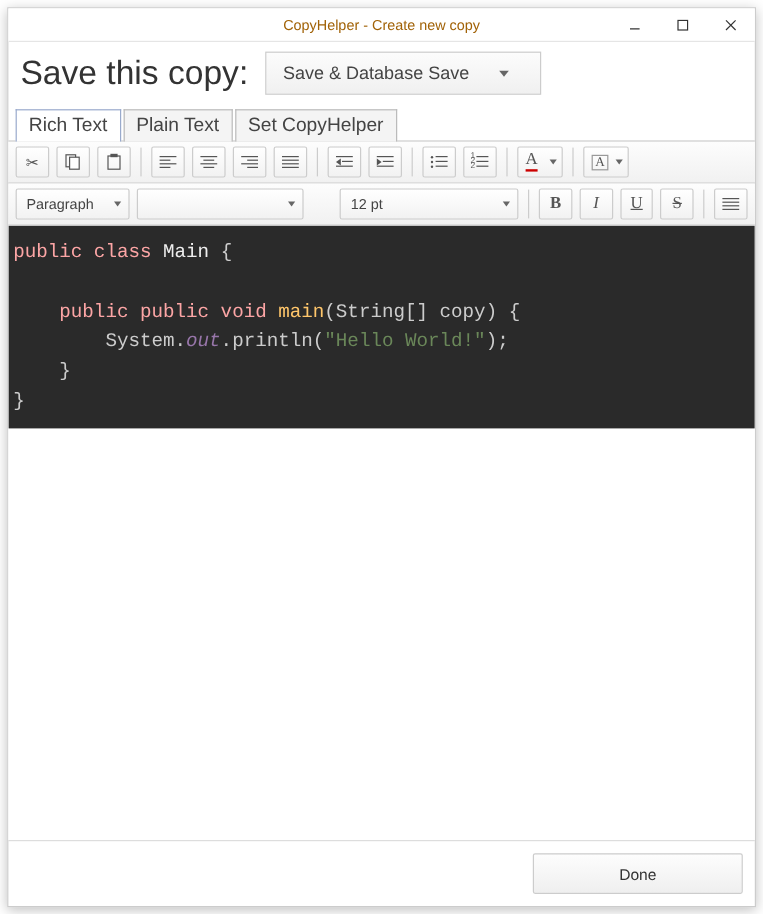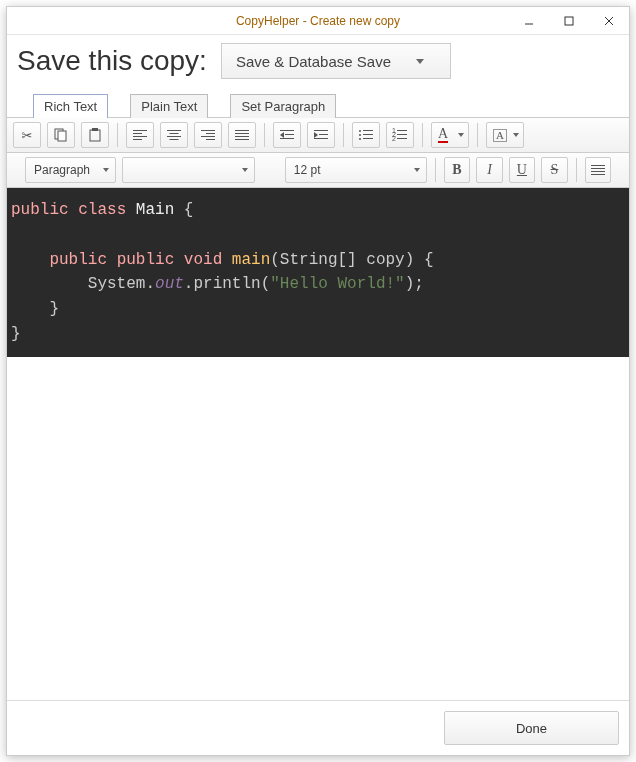--- a/index.html
+++ b/index.html
@@ -11,30 +11,30 @@
   .win-btns { margin-left: auto; display: flex; }
   .win-btn { width: 40px; height: 27px; display: flex; align-items: center; justify-content: center; color: #444; font-size: 12px; }
   .win-btn svg { width: 10px; height: 10px; }
 
   .header-row { display: flex; align-items: center; padding: 8px 10px 10px 10px; gap: 14px; }
   .header-row h1 { font-size: 28px; font-weight: 400; color: #333; }
   .dd-save { display: flex; align-items: center; justify-content: space-between; width: 230px; height: 36px; border: 1px solid #ccc; background: linear-gradient(#fcfcfc,#f0f0f0); padding: 0 26px 0 14px; font-size: 15px; color: #444; text-align: center; }
   .dd-save .caret { border-left: 4px solid transparent; border-right: 4px solid transparent; border-top: 5px solid #666; }
 
   .tabs { display: flex; align-items: flex-end; padding: 0 6px; height: 26px; margin-top: 2px; }
-  .tab { border: 1px solid #bbb; border-bottom: none; background: #f4f4f4; padding: 4px 10px; font-size: 13px; color: #444; margin-right: 2px; position: relative; top: 1px; margin-left: 20px; }
+  .tab { border: 1px solid #bbb; border-bottom: none; background: #f4f4f4; padding: 4px 10px; font-size: 16px; color: #444; margin-right: 2px; position: relative; top: 1px; }
   .tab.active { background: #fff; border-color: #9ac; z-index: 2; }
 
   .toolbar { border-top: 1px solid #ccc; border-bottom: 1px solid #ccc; background: linear-gradient(#fdfdfd,#f1f1f1); padding: 4px 6px; display: flex; gap: 6px; align-items: center; flex-wrap: nowrap; }
   .tbtn { width: 28px; height: 26px; border: 1px solid #ccc; background: linear-gradient(#fff,#f2f2f2); display: flex; align-items: center; justify-content: center; border-radius: 2px; color: #555; }
   .tbtn.wide { width: 38px; justify-content: space-between; padding: 0 4px 0 6px; }
   .tbtn .caret { border-left: 3px solid transparent; border-right: 3px solid transparent; border-top: 4px solid #666; margin-left: 2px; }
   .sep { width: 1px; height: 24px; background: #ccc; margin: 0 2px; }
 
-  .toolbar2 { border-bottom: 1px solid #ccc; background: linear-gradient(#fdfdfd,#f1f1f1); padding: 4px 18px; display: flex; gap: 6px; align-items: center; }
+  .toolbar2 { border-bottom: 1px solid #ccc; background: linear-gradient(#fdfdfd,#f1f1f1); padding: 4px 6px; display: flex; gap: 6px; align-items: center; }
   .select { height: 26px; border: 1px solid #ccc; background: linear-gradient(#fff,#f2f2f2); display: flex; align-items: center; justify-content: space-between; padding: 0 6px 0 8px; font-size: 12px; color: #444; border-radius: 2px; }
   .select .caret { border-left: 3px solid transparent; border-right: 3px solid transparent; border-top: 4px solid #666; }
 
   .editor { flex: 1; background: #fff; overflow: hidden; }
   .code { background: #2a2a2a; color: #ddd; font-family: Consolas, "Courier New", monospace; font-size: 16px; line-height: 1.55; padding: 10px 4px 10px 4px; white-space: pre; }
   .kw  { color: #fca5a5; }  
   .cls { color: #eee; }
   .fn  { color: #ffc66b; }
   .fld { color: #9876aa; font-style: italic; }
   .str { color: #6a8759; }
@@ -99,21 +99,21 @@
     <h1>Save this copy:</h1>
     <div class="dd-save">
       <span>Save &amp; Database Save</span>
       <span class="caret"></span>
     </div>
   </div>
 
   <div class="tabs">
     <div class="tab active">Rich Text</div>
     <div class="tab">Plain Text</div>
-    <div class="tab">Set Paragraph</div>
+    <div class="tab">Set CopyHelper</div>
   </div>
 
   <div class="toolbar">
     <div class="tbtn">
           <span>✂</span>
         </div>
     <div class="tbtn">
           <svg width="14" height="14" viewBox="0 0 14 14">
             <rect x="1" y="1" width="8" height="10" fill="none" stroke="#555"></rect>
             <rect x="4" y="3" width="8" height="10" fill="#fff" stroke="#555"></rect>

